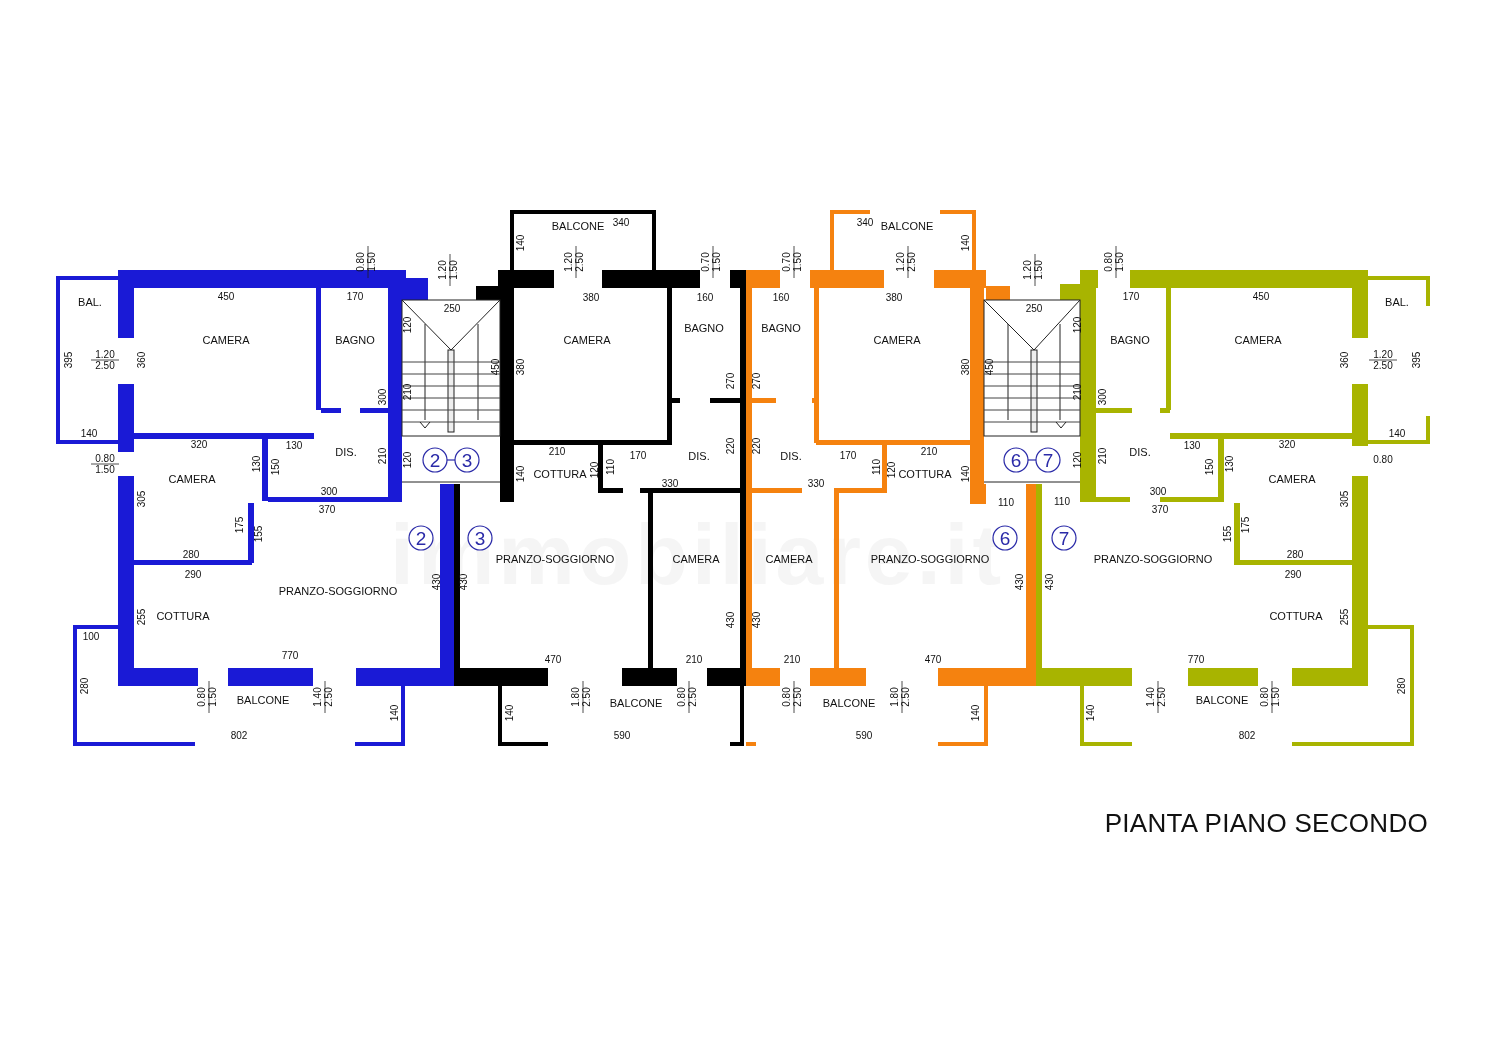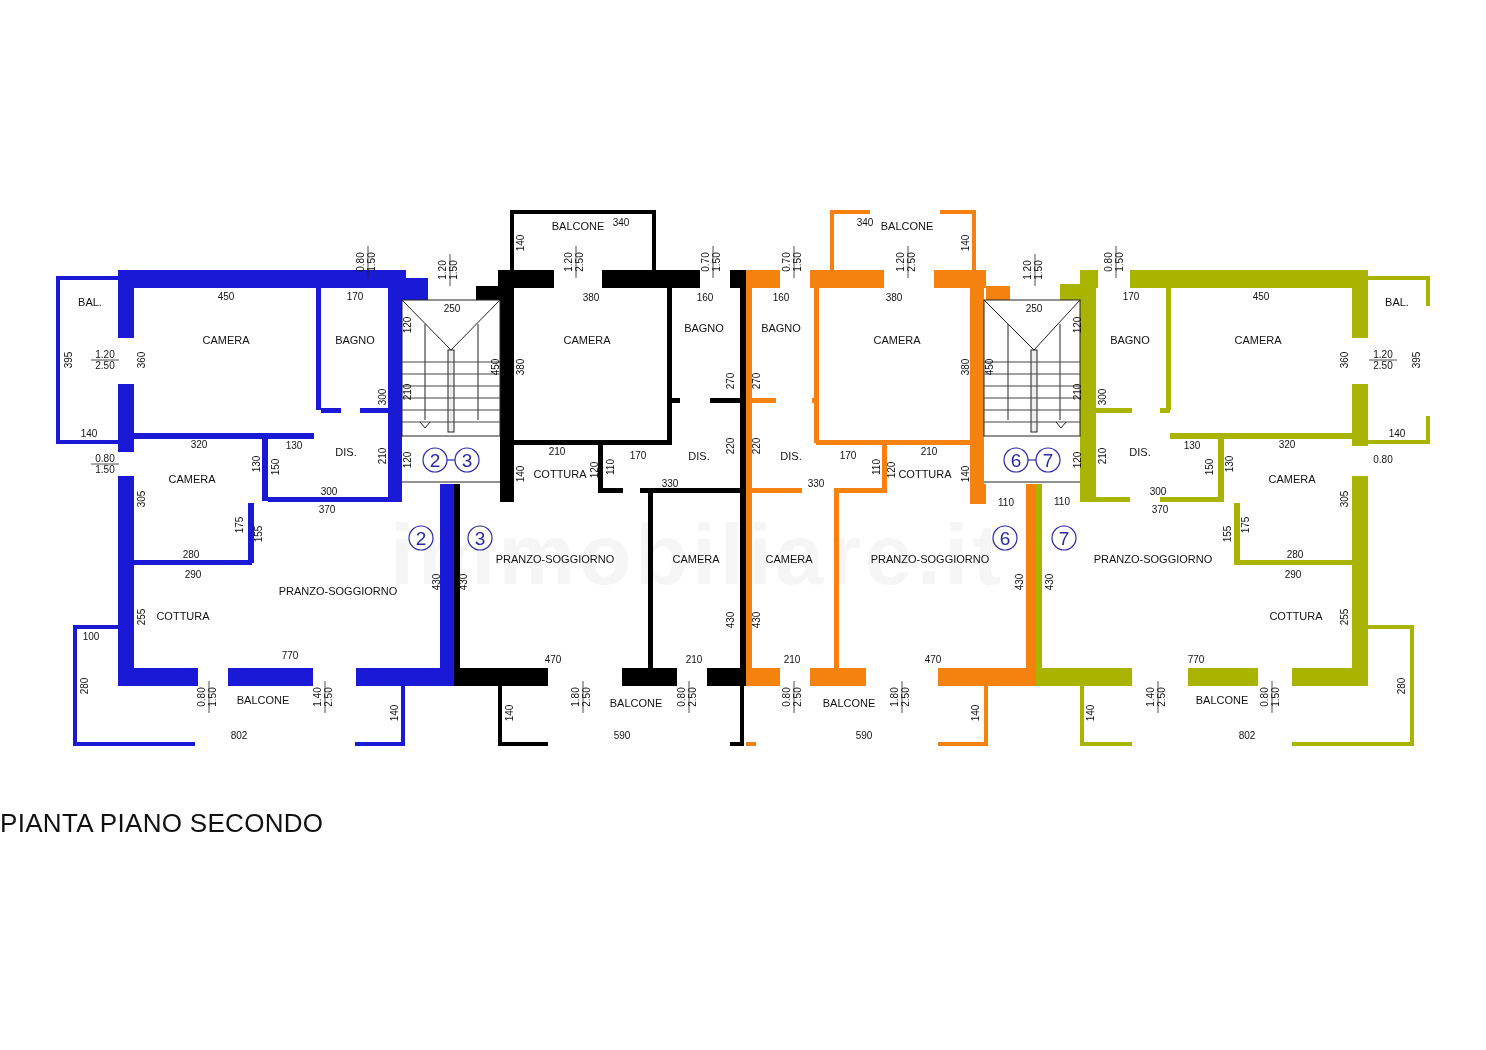--- a/index.html
+++ b/index.html
@@ -1,21 +1,21 @@
 <!DOCTYPE html>
 <html><head>
 <meta charset="utf-8">
 <style>
   html,body{margin:0;padding:0;background:#fff;}
   body{width:1486px;height:1050px;overflow:hidden;position:relative;font-family:"Liberation Sans",sans-serif;}
   #plan{position:absolute;left:0;top:0;width:1486px;height:1050px;}
   .lbl{font-family:"Liberation Sans",sans-serif;font-size:11px;fill:#111;}
   .dim{font-family:"Liberation Sans",sans-serif;font-size:10px;fill:#111;}
   .badge{font-family:"Liberation Sans",sans-serif;font-size:19px;fill:#2a2aa8;}
-  .title{position:absolute;left:0;width:1428px;top:808px;text-align:left;font-size:26px;color:#111;letter-spacing:0.3px;}
+  .title{position:absolute;left:0;width:1428px;top:808px;text-align:right;font-size:26px;color:#111;letter-spacing:0.3px;}
   .watermark{position:absolute;left:390px;top:505px;font-size:86px;font-weight:bold;color:rgba(200,200,200,0.18);letter-spacing:4px;pointer-events:none;}
 </style>
 </head>
 <body>
 
 <div class="watermark">immobiliare.it</div>
 
 <svg id="plan" viewBox="0 0 1486 1050" xmlns="http://www.w3.org/2000/svg">
 
   <g fill="#1a1ad6" stroke="none">

